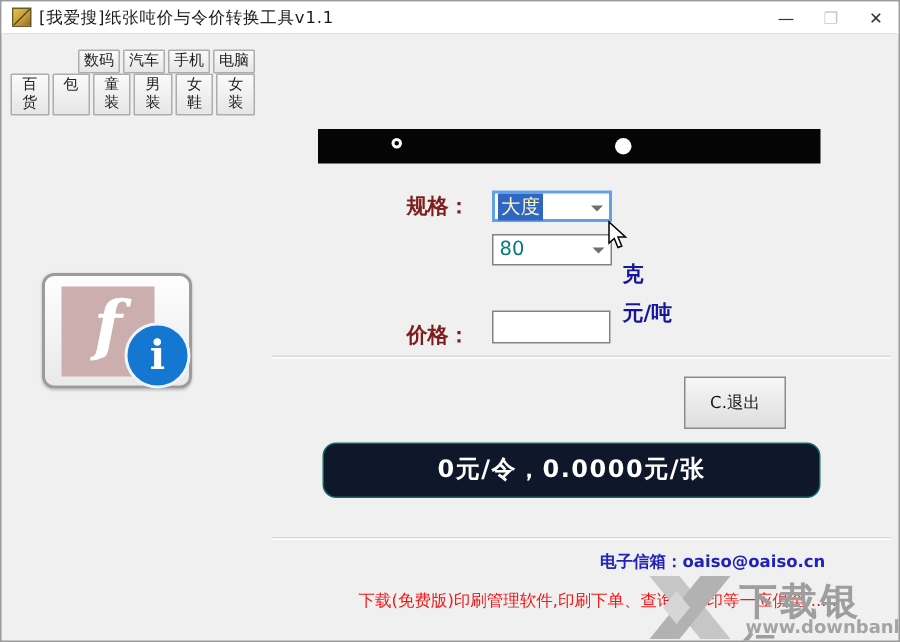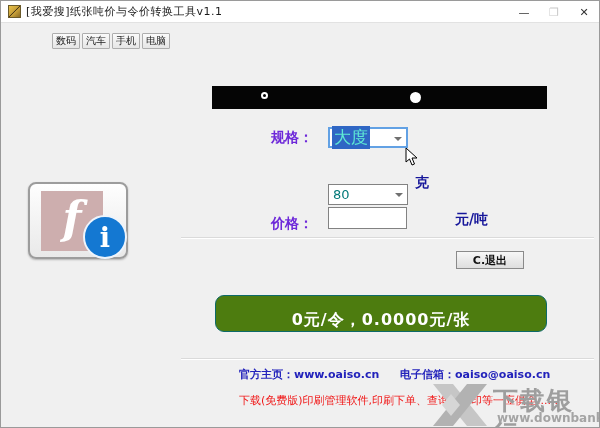--- a/index.html
+++ b/index.html
@@ -80,61 +80,61 @@
   .radio-donut {
     position:absolute; left:49px; top:6px; width:7px; height:7px;
     border:2px solid #ffffff; border-radius:50%; background:#050505;
   }
   .radio-solid {
     position:absolute; left:198px; top:6px; width:11px; height:11px;
     background:#ffffff; border-radius:50%;
   }
   .form-label {
     position:absolute; left:230px; width:82px; text-align:right;
-    font-size:14px; font-weight:bold; color:#6d28d9;
+    font-size:14px; font-weight:bold; color:#7f1d1d;
     font-family:"DejaVu Serif", serif;
   }
   .unit-label {
     position:absolute; left:414px; font-size:14px; font-weight:bold;
     color:#16169a; font-family:"DejaVu Serif", serif;
   }
   .combo {
     position:absolute; left:327px; width:80px; height:21px;
     background:#ffffff; display:flex; align-items:center;
   }
   .combo.focused { border:2px solid #62a1e4; }
   .combo.plain { border:1px solid #828282; }
   .combo .sel {
-    margin-left:2px; padding:0 2px; font-size:17px;
-    background:#2f66c4; color:#5eead4;
+    margin-left:2px; padding:0 2px; font-size:13px;
+    background:#2f66c4; color:#fef9c3;
   }
   .combo .val { margin-left:4px; font-size:13px; color:#047a7a; }
   .combo .chev {
     position:absolute; right:4px; top:8px; width:0; height:0;
     border-left:4px solid transparent; border-right:4px solid transparent;
     border-top:4px solid #707070;
   }
   .text-input {
     position:absolute; left:327px; top:206px; width:79px; height:22px;
     background:#ffffff; border:1px solid #828282; font-size:13px; padding:0 3px;
   }
   .divider {
     position:absolute; left:180px; width:413px; height:2px;
     border-top:1px solid #dadada; border-bottom:1px solid #ffffff;
   }
   .exit-btn {
-    position:absolute; left:455px; top:250px; width:68px; height:18px;
+    position:absolute; left:455px; top:250px; width:68px; height:35px;
     background:linear-gradient(#f7f7f7,#dedede);
     border:1px solid #8a8a8a; font-size:11px; color:#111;
-    display:flex; align-items:center; justify-content:center;font-weight:bold;
+    display:flex; align-items:center; justify-content:center;
   }
   .result-bar {
     position:absolute; left:214px; top:294px; width:332px; height:37px;
-    background:#4d7c0f; border:1px solid #0d6a68; border-radius:9px;
-    display:flex; align-items:flex-end; justify-content:center;
+    background:#0f172a; border:1px solid #0d6a68; border-radius:9px;
+    display:flex; align-items:center; justify-content:center;
   }
   .result-text { color:#ffffff; font-size:16px; font-weight:bold; letter-spacing:1px; }
   .footer-link {
     position:absolute; top:366px; font-size:11px; font-weight:bold; color:#2222bb;
   }
   .footer-home { left:238px; }
   .footer-mail { left:399px; }
   .footer-promo {
     position:absolute; left:238px; top:392px; font-size:11px; color:#f01818;
   }
@@ -164,20 +164,28 @@
       <div class="win-btn">✕</div>
     </div>
   </div>
 
   <div class="cat-row cat-row1">
     <div class="cat-btn">数码</div>
     <div class="cat-btn">汽车</div>
     <div class="cat-btn">手机</div>
     <div class="cat-btn">电脑</div>
   </div>
+  <div class="cat-row cat-row2">
+    <div class="cat-btn">百货</div>
+    <div class="cat-btn">包</div>
+    <div class="cat-btn">童装</div>
+    <div class="cat-btn">男装</div>
+    <div class="cat-btn">女鞋</div>
+    <div class="cat-btn">女装</div>
+  </div>
 
   <div class="flash-box">
     <div class="flash-square">
       <span class="flash-f">f</span>
     </div>
     <div class="info-circle">
       <span class="info-i">i</span>
     </div>
   </div>
 
@@ -186,41 +194,40 @@
     <div class="radio-donut"></div>
     <div class="radio-solid"></div>
   </div>
 
   <div class="form-label" style="top:128px;">规格：</div>
   <div class="combo focused" style="top:126px;">
     <span class="sel">大度</span>
     <span class="chev"></span>
   </div>
 
-  <div class="combo plain" style="top:183px;">
+  <div class="combo plain" style="top:155px;">
     <span class="val">80</span>
     <span class="chev"></span>
   </div>
   <div class="unit-label" style="top:173px;">克</div>
 
   <div class="form-label" style="top:214px;">价格：</div>
   <input class="text-input" type="text" value="" style="">
-  <div class="unit-label" style="top:210px;margin-left:40px;">元/吨</div>
+  <div class="unit-label" style="top:199px;">元/吨</div>
 
   <div class="divider" style="top:236px;"></div>
 
   <div class="exit-btn">C.退出</div>
 
   <div class="result-bar">
     <span class="result-text">0元/令，0.0000元/张</span>
   </div>
 
   <div class="divider" style="top:357px;"></div>
 
-  <div class="footer-link footer-home">官方主页：www.oaiso.cn</div>
   <div class="footer-link footer-mail">电子信箱：oaiso@oaiso.cn</div>
   <div class="footer-promo">下载(免费版)印刷管理软件,印刷下单、查询、打印等一应俱全......</div>
 
   <div class="watermark">
     <svg class="wm-logo" width="58" height="42" viewBox="0 0 58 42">
       <polygon points="2,0 22,0 56,42 36,42" fill="#c6c6c6"></polygon>
       <polygon points="36,0 56,0 22,42 2,42" fill="#b2b2b2"></polygon>
       <polygon points="20,10 29,21 20,32 11,21" fill="#d6d6d6"></polygon>
     </svg>
     <div class="wm-name">下载银行</div>

